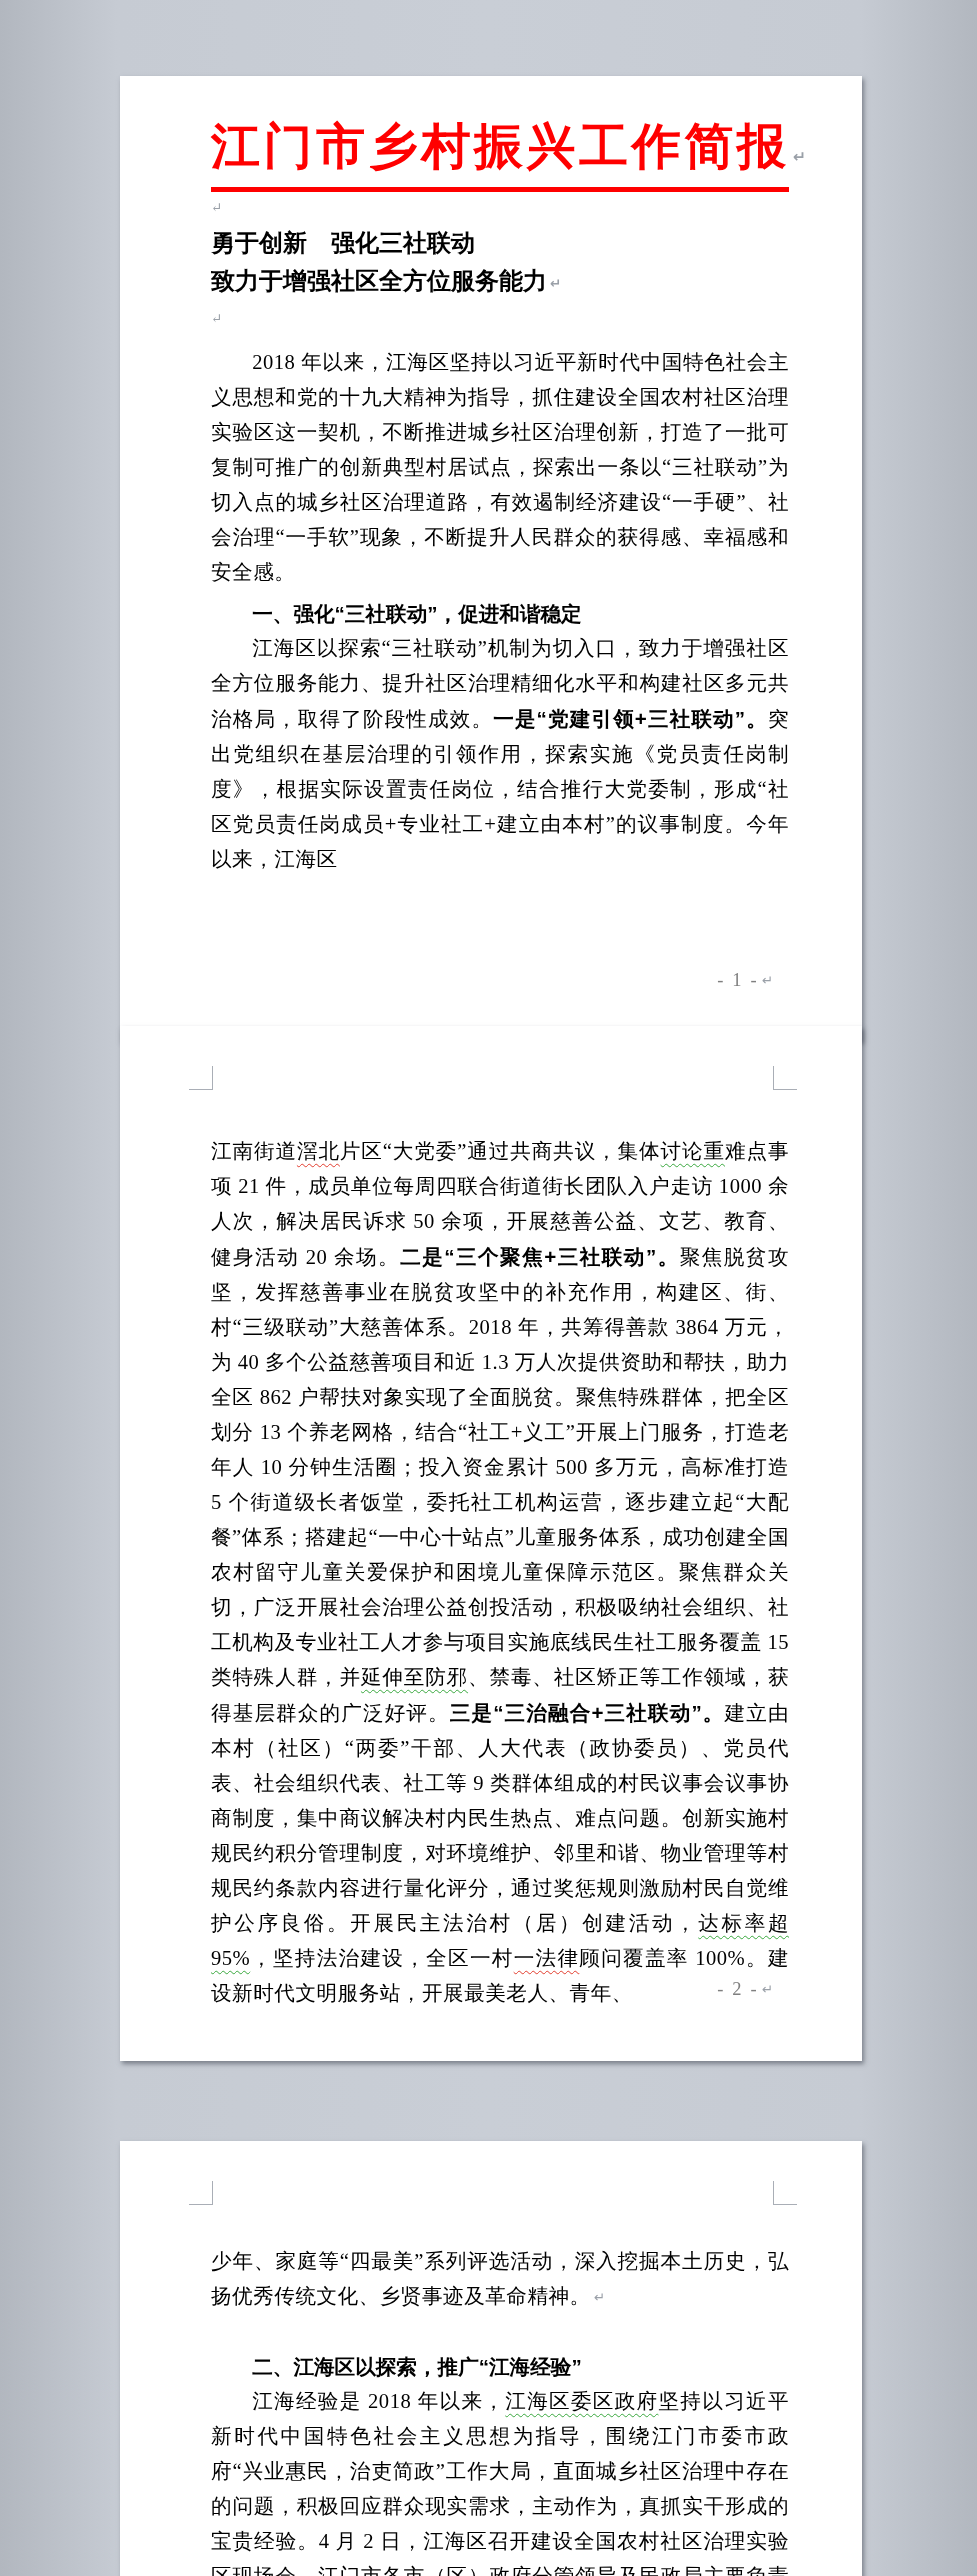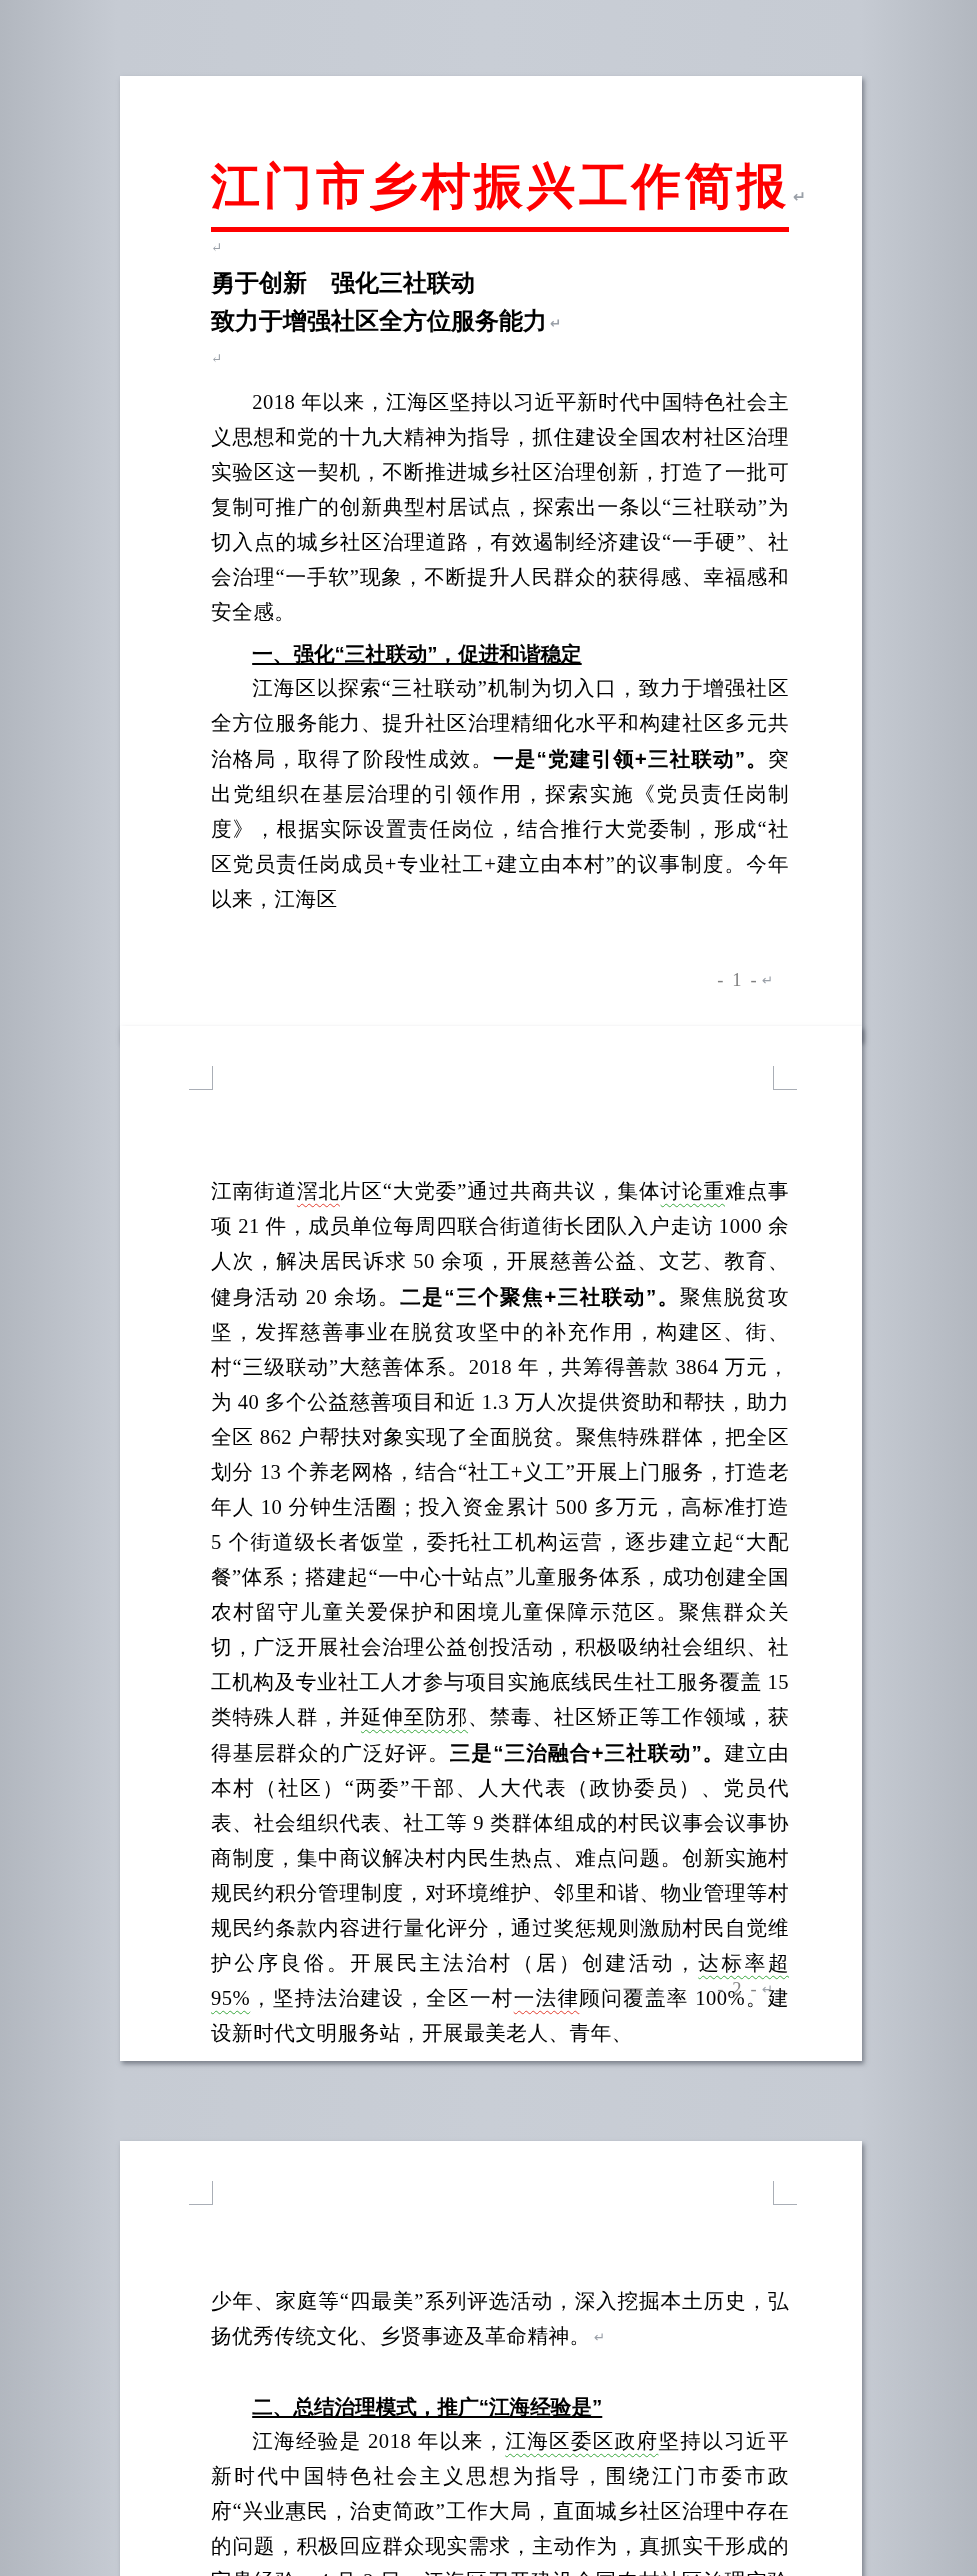--- a/index.html
+++ b/index.html
@@ -5,32 +5,32 @@
   html,body{margin:0;padding:0;}
   body{
     width:977px;height:3962px;position:relative;overflow:hidden;
     background:linear-gradient(90deg,#b2b7bf 0%,#c6cbd3 12%,#c9ced6 50%,#c6cbd3 88%,#b2b7bf 100%);
     font-family:"Liberation Serif","DejaVu Serif",serif;color:#000;
   }
   .page{
     position:absolute;left:120px;width:742px;background:#fff;
     box-shadow:2.1px 2.6px 4.6px rgba(60,66,78,.55);
   }
-  .content{padding-left:91px;padding-right:73px;position:relative;margin-top:40px;}
+  .content{padding-left:91px;padding-right:73px;position:relative;}
   
   .mast-title{margin-top:0;text-align:center;font-size:49px;line-height:54px;font-weight:bold;color:#ff0000;letter-spacing:3.6px;white-space:nowrap;}
   .issue{margin-top:28px;text-align:center;font-size:19.6px;line-height:25px;}
   .pubrow{margin-top:52px;display:flex;justify-content:space-between;align-items:flex-end;font-size:21.6px;line-height:27px;font-weight:bold;}
   .rule{margin-top:3.1px;height:4.6px;background:#ff0000;}
   
   .blank{line-height:32px;font-size:13.4px;color:#9aa0a8;}
   .doc-title{margin-top:0;font-size:24px;line-height:38px;font-weight:bold;font-family:"Liberation Sans","DejaVu Sans",sans-serif;}
   .body{font-size:20.6px;line-height:35px;text-align:justify;letter-spacing:0.5px;margin:0;}
   .indent{text-indent:2em;}
-  .heading{font-size:20.6px;line-height:35px;font-weight:bold;font-family:"Liberation Sans","DejaVu Sans",sans-serif;text-indent:2em;margin:0;text-decoration:underline;}
+  .heading{font-size:20.6px;line-height:35px;font-weight:bold;font-family:"Liberation Sans","DejaVu Sans",sans-serif;text-indent:2em;margin:0;}
   .run-bold{font-weight:bold;font-family:"Liberation Sans","DejaVu Sans",sans-serif;}
   .run-sq-red{text-decoration:underline wavy #e23d2e;text-decoration-thickness:1.3px;text-underline-offset:4.6px;}
   .run-sq-green{text-decoration:underline wavy #3aa83f;text-decoration-thickness:1.3px;text-underline-offset:4.6px;}
   .pageno{position:absolute;right:89px;font-size:18.5px;line-height:25px;color:#7f7f7f;letter-spacing:2.1px;}
   .pmark{font-size:13.4px;color:#9aa0a8;letter-spacing:0;margin-left:3.1px;font-family:"DejaVu Sans",sans-serif;vertical-align:1px;}
   .pmark.big{font-size:15.5px;}
   
   .cmark{position:absolute;width:23px;height:23px;top:40px;}
   .cmark.tl{left:69px;border-right:1px solid #a9aeb6;border-bottom:1px solid #a9aeb6;}
   .cmark.tr{left:653px;border-left:1px solid #a9aeb6;border-bottom:1px solid #a9aeb6;}
@@ -60,19 +60,19 @@
     <p class="body"><span>江南街道</span><span class="run-sq-red">滘北</span><span>片区“大党委”通过共商共议，集体</span><span class="run-sq-green">讨论重</span><span>难点事项 21 件，成员单位每周四联合街道街长团队入户走访 1000 余人次，解决居民诉求 50 余项，开展慈善公益、文艺、教育、健身活动 20 余场。</span><span class="run-bold">二是“三个聚焦+三社联动”。</span><span>聚焦脱贫攻坚，发挥慈善事业在脱贫攻坚中的补充作用，构建区、街、村“三级联动”大慈善体系。2018 年，共筹得善款 3864 万元，为 40 多个公益慈善项目和近 1.3 万人次提供资助和帮扶，助力全区 862 户帮扶对象实现了全面脱贫。聚焦特殊群体，把全区划分 13 个养老网格，结合“社工+义工”开展上门服务，打造老年人 10 分钟生活圈；投入资金累计 500 多万元，高标准打造 5 个街道级长者饭堂，委托社工机构运营，逐步建立起“大配餐”体系；搭建起“一中心十站点”儿童服务体系，成功创建全国农村留守儿童关爱保护和困境儿童保障示范区。聚焦群众关切，广泛开展社会治理公益创投活动，积极吸纳社会组织、社工机构及专业社工人才参与项目实施底线民生社工服务覆盖 15 类特殊人群，并</span><span class="run-sq-green">延伸至防邪</span><span>、禁毒、社区矫正等工作领域，获得基层群众的广泛好评。</span><span class="run-bold">三是“三治融合+三社联动”。</span><span>建立由本村（社区）“两委”干部、人大代表（政协委员）、党员代表、社会组织代表、社工等 9 类群体组成的村民议事会议事协商制度，集中商议解决村内民生热点、难点问题。创新实施村规民约积分管理制度，对环境维护、邻里和谐、物业管理等村规民约条款内容进行量化评分，通过奖惩规则激励村民自觉维护公序良俗。开展民主法治村（居）创建活动，</span><span class="run-sq-green">达标率超 95%</span><span>，坚持法治建设，全区一村</span><span class="run-sq-red">一法律</span><span>顾问覆盖率 100%。建设新时代文明服务站，开展最美老人、青年、</span></p>
   </div>
   <div class="pageno" style="top:951px;"><span>- 2 -</span><span class="pmark">↵</span></div>
 </div>
 
 <div class="page" style="top:2141px;height:1013px;">
   <div class="cmark tl"></div>
   <div class="cmark tr"></div>
   <div class="content" style="padding-top:103px;">
     <p class="body"><span><span>少年、家庭等“四最美”系列评选活动，深入挖掘本土历史，弘扬优秀传统文化、乡贤事迹及革命精神。</span></span><span class="pmark">↵</span></p>
-    <p class="heading" style="margin-top:34px;">二、总结治理模式，推广“江海经验是”</p>
+    <p class="heading" style="margin-top:34px;">二、江海区以探索，推广“江海经验”</p>
     <p class="body indent"><span><span>江海经验是 2018 年以来，</span><span class="run-sq-green">江海区委区政府</span><span>坚持以习近平新时代中国特色社会主义思想为指导，围绕江门市委市政府“兴业惠民，治吏简政”工作大局，直面城乡社区治理中存在的问题，积极回应群众现实需求，主动作为，真抓实干形成的宝贵经验。4 月 2 日，江海区召开建设全国农村社区治理实验区现场会，江门市各市（区）政府分管领导及民政局主要负责同志都参加了会议。会前，与会代表详细了解江海区建设全国农村社区治理实验区的工作经验做法，实地考察了江海区江翠社区和英南村，并就如何复制推广江海经验进行了交流。会议充分</span></span></p>
 
   </div>
 
 </div>
 
 
 </body></html>

